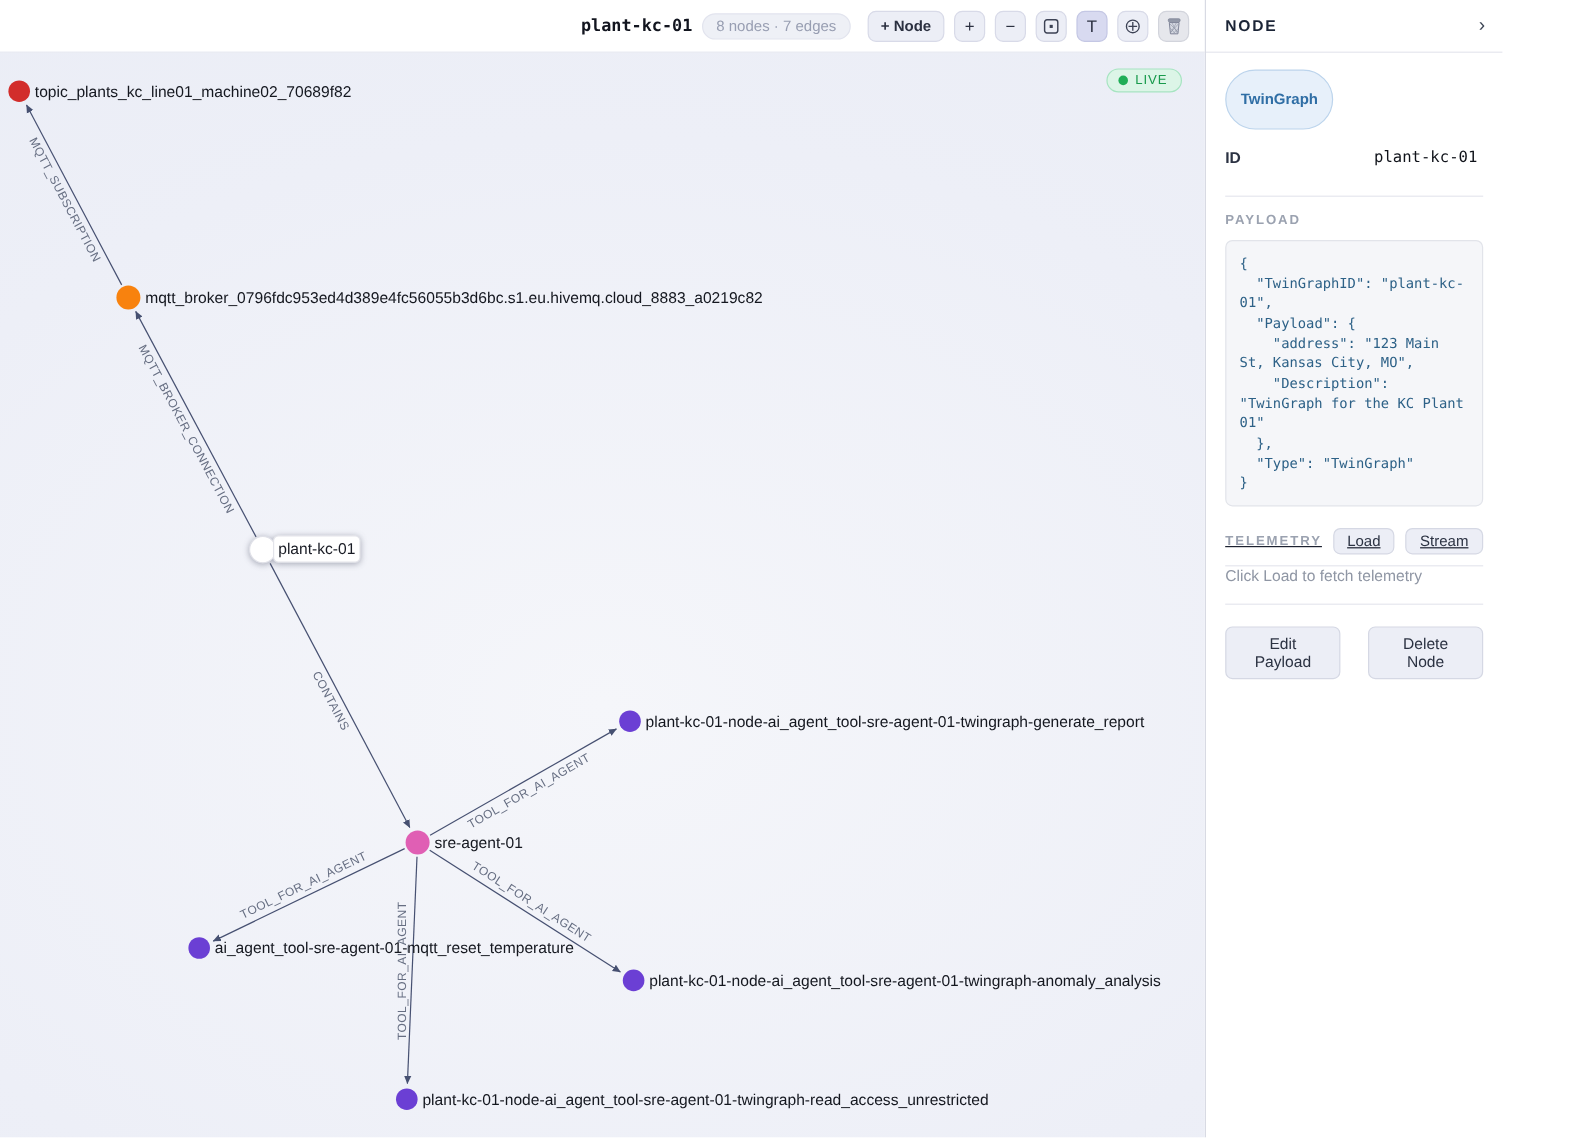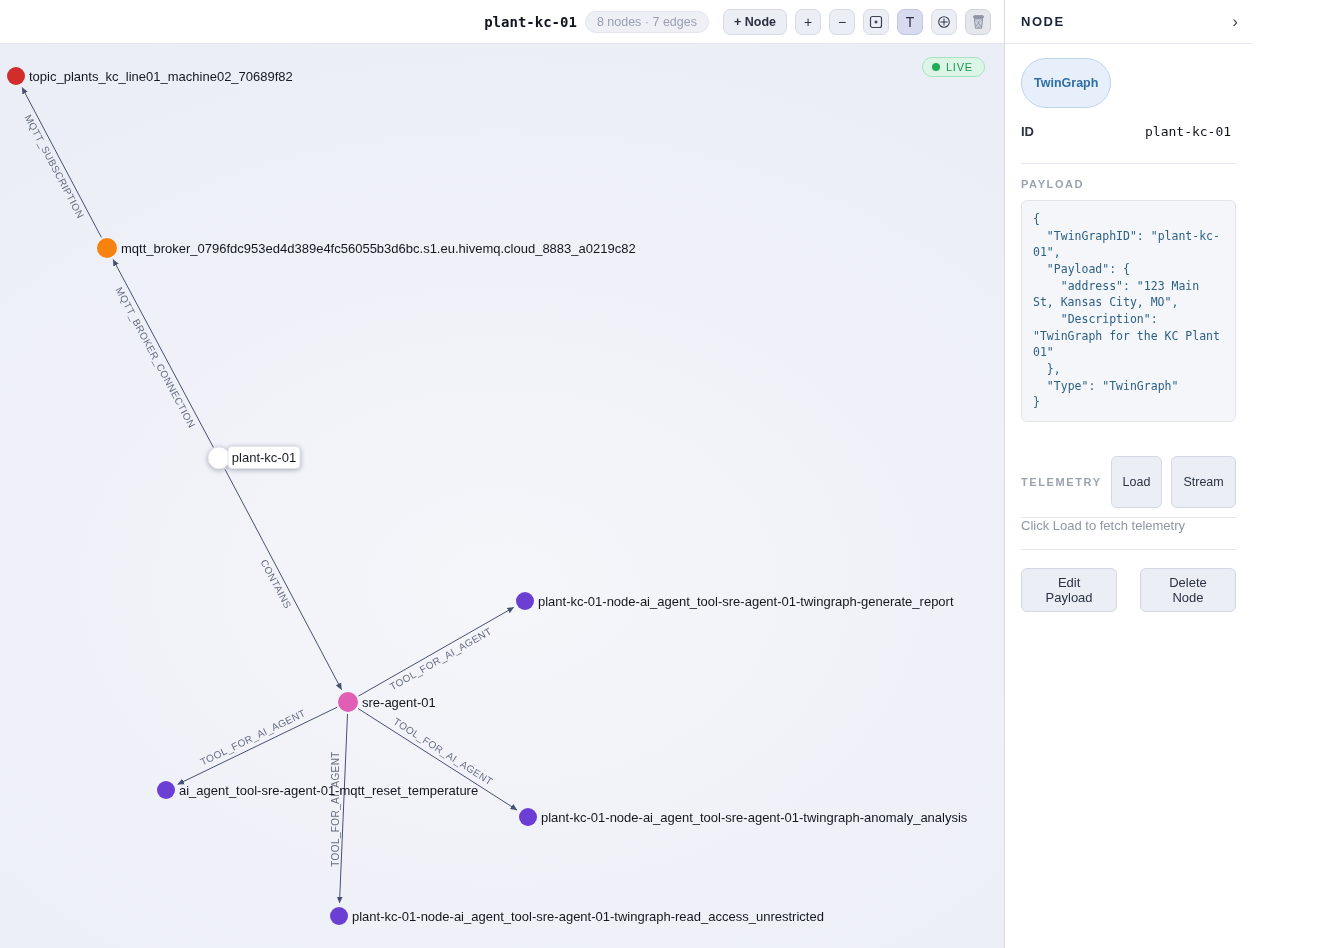--- a/index.html
+++ b/index.html
@@ -48,24 +48,24 @@
   .sb-body { padding:14px 16px 0 16px; }
   .type-pill { display:inline-block; background:#e7f0fa; border:1px solid #bcd4ec; color:#2f6ea5;
     font-size:12.5px; font-weight:bold; border-radius:999px; padding:17px 12px; }
   .id-row { display:flex; align-items:center; margin-top:16px; padding-bottom:24px; border-bottom:1px solid #e5e7ee; }
   .id-label { font-size:13px; font-weight:bold; color:#2b3242; width:124px; }
   .id-value { font-family:"DejaVu Sans Mono", monospace; font-size:13px; color:#10131a; }
   .section-label { font-size:11px; font-weight:bold; letter-spacing:1.6px; color:#9ba2b0; margin-top:14px; }
   .code-block { margin-top:10px; background:#f5f6f9; border:1px solid #e2e4ea; border-radius:6px;
     padding:10px 11px; font-family:"DejaVu Sans Mono", monospace; font-size:11.5px; line-height:1.45;
     color:#2d6187; white-space:pre-wrap; word-break:break-word; }
-  .telemetry-row { display:flex; align-items:center; gap:9px; margin-top:34px; padding-bottom:9px;
-    border-bottom:1px solid #e5e7ee; }
+  .telemetry-row { display:flex; align-items:center; gap:9px; margin-top:18px; padding-bottom:9px;
+    border-bottom:1px solid #e5e7ee;text-decoration:underline; }
   .sbtn { background:#eceef6; border:1px solid #d5d8e4; border-radius:6px; color:#2b3242;
-    font-size:12.5px; padding:18px 11px; cursor:pointer; font-family:"Liberation Sans", sans-serif; }
+    font-size:12.5px; padding:3px 11px; cursor:pointer; font-family:"Liberation Sans", sans-serif; }
   .hint { color:#8f96a4; font-size:13px; padding-bottom:16px; border-bottom:1px solid #e5e7ee; }
   .actions-row { display:flex; gap:23px; margin-top:18px; }
   .abtn { background:#eceef6; border:1px solid #d5d8e4; border-radius:6px; color:#2b3242;
     font-size:13px; padding:6px 13px; cursor:pointer; font-family:"Liberation Sans", sans-serif; }
 </style>
 </head>
 <body>
 
 <div class="app">
 

